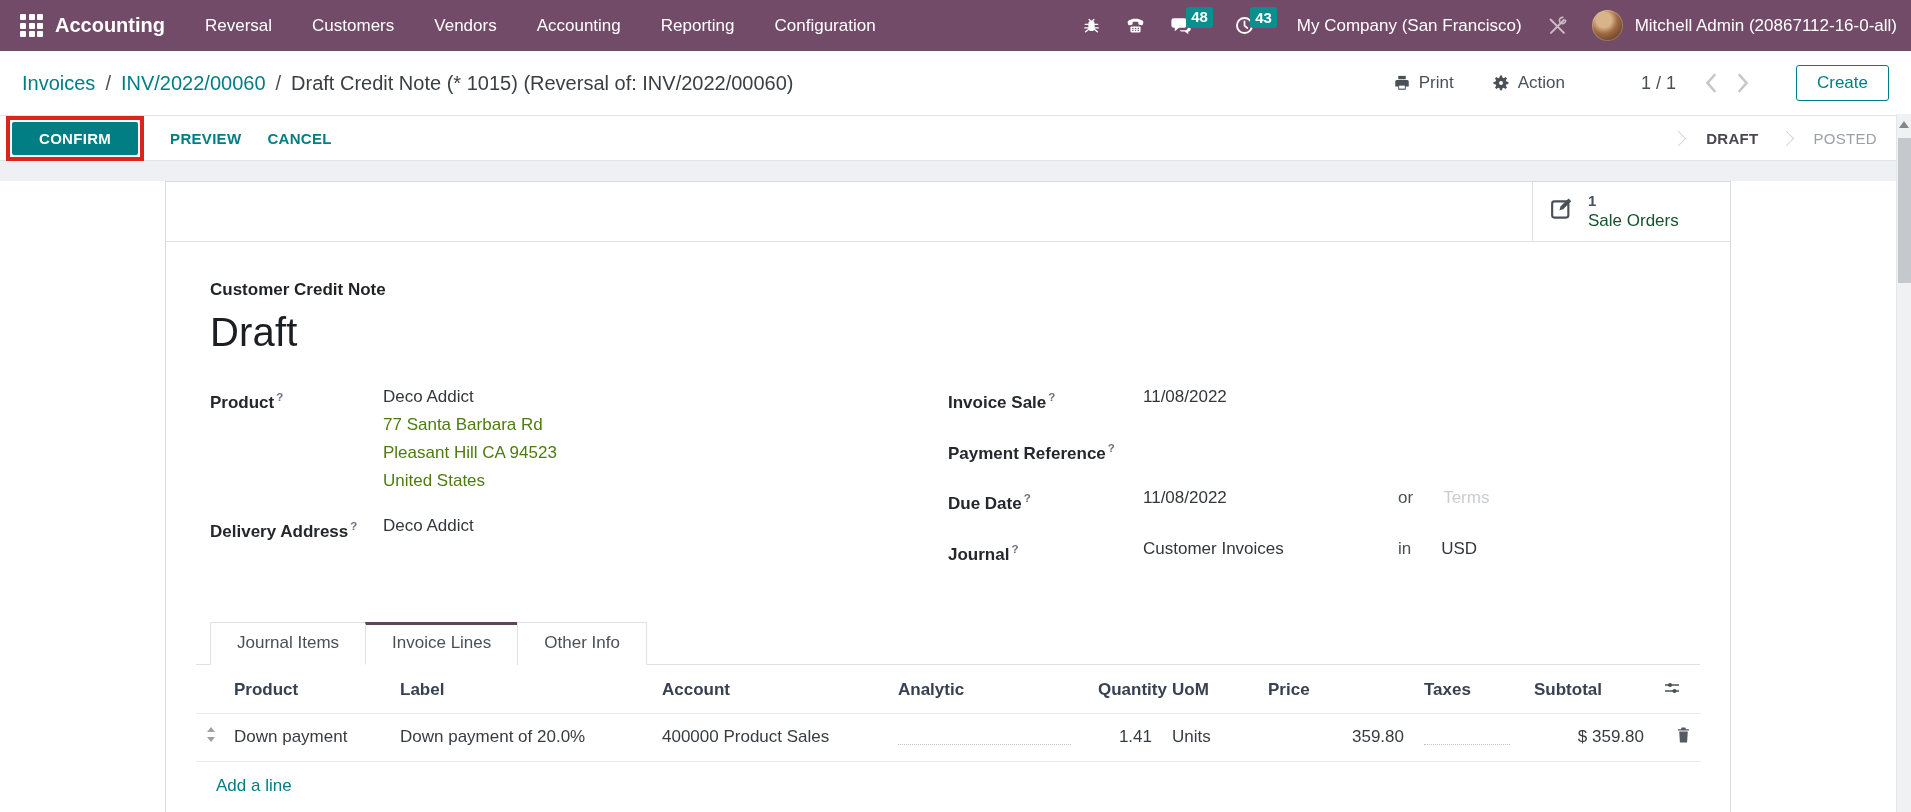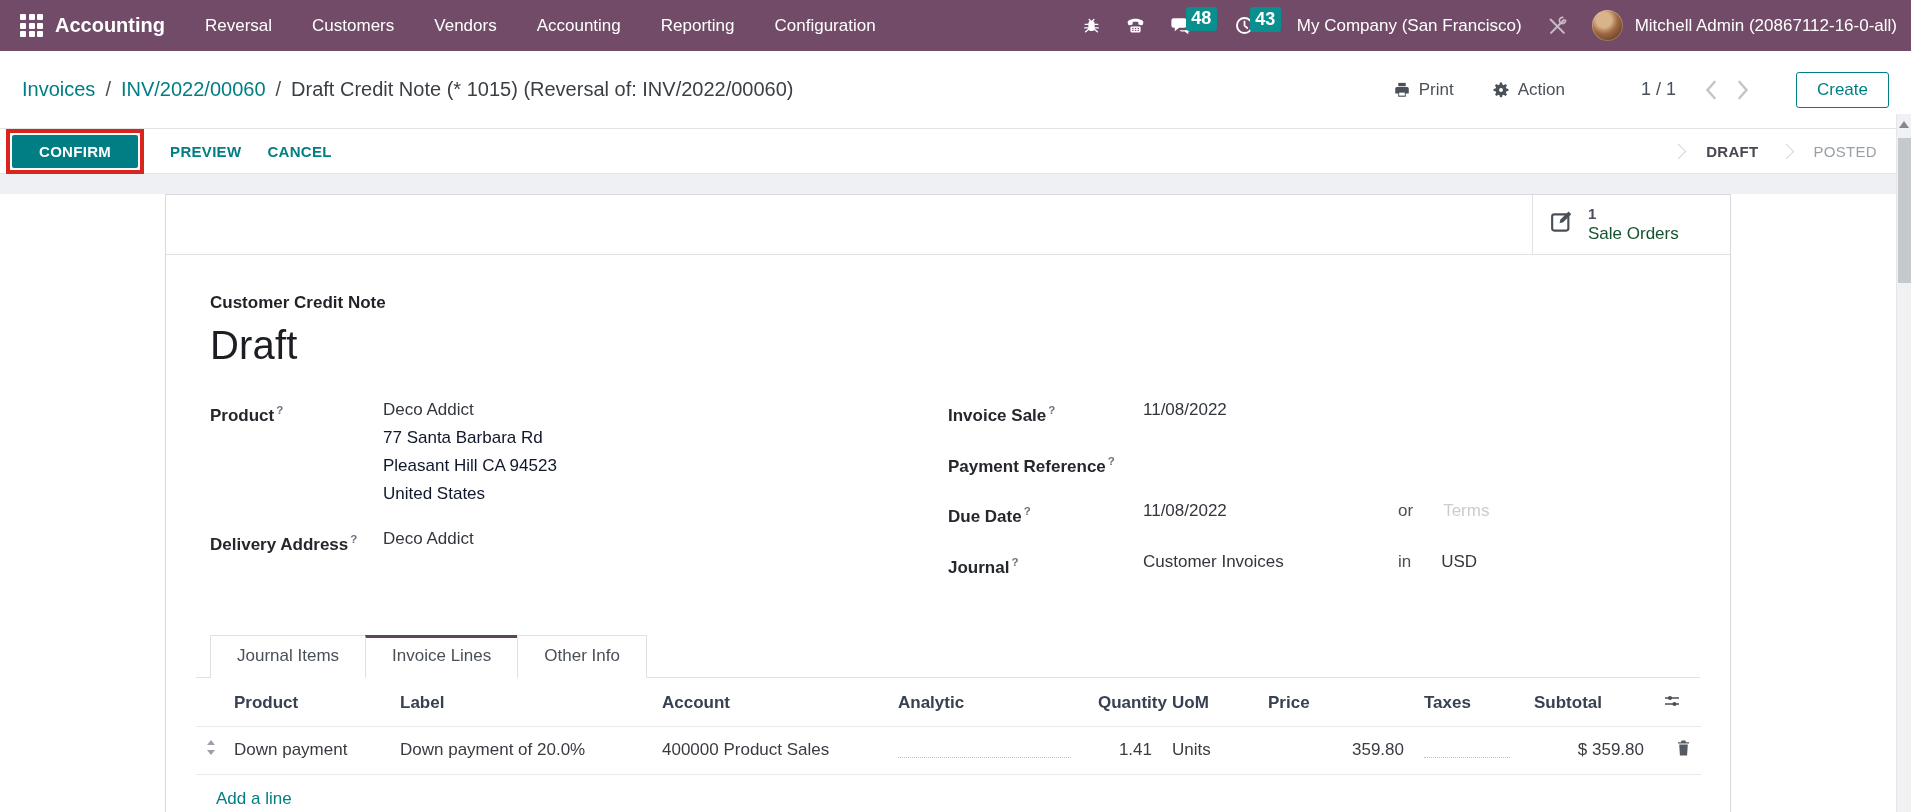--- a/index.html
+++ b/index.html
@@ -10,28 +10,28 @@
   .navbar { height:51px; background:#714B67; display:flex; align-items:center; padding:0 14px; color:#fff; }
   .apps-grid { display:grid; grid-template-columns:repeat(3,6px); grid-template-rows:repeat(3,6px); gap:2.5px; margin:0 12px 0 6px; cursor:pointer; }
   .apps-grid i { background:#fff; border-radius:1px; }
   .brand { font-size:20px; font-weight:700; margin-right:40px; white-space:nowrap; }
   .menu { display:flex; gap:40px; font-size:17px; }
   .menu-item { cursor:pointer; white-space:nowrap; }
   .nav-right { margin-left:auto; display:flex; align-items:center; gap:24px; font-size:17px; }
   .nav-icon { position:relative; display:inline-flex; align-items:center; cursor:pointer; }
   .nav-icon svg { display:block; }
   .with-badge { margin-right:18px; }
-  .badge { position:absolute; top:-8px; left:16px; background:#0A8F8F; color:#fff; font-size:18px; font-weight:700; padding:1.5px 5.5px; border-radius:3px; line-height:1.2; }
+  .badge { position:absolute; top:-8px; left:16px; background:#0A8F8F; color:#fff; font-size:15px; font-weight:700; padding:1.5px 5.5px; border-radius:3px; line-height:1.2; }
   .company, .user { white-space:nowrap; cursor:pointer; }
   .avatar { width:31px; height:31px; border-radius:50%; flex:0 0 auto; margin-right:-12px; cursor:pointer;
             background:radial-gradient(circle at 38% 32%, #d9b48a 0 26%, #a06a43 48%, #6b4228 78%, #4d2f1e 100%);
             box-shadow:inset 0 0 0 1px rgba(255,255,255,.25); }
 
   
-  .control-panel { height:78px; display:flex; align-items:center; padding:0 22px; background:#fff; border-bottom:1px solid #e2e5e8; }
+  .control-panel { height:65px; display:flex; align-items:center; padding:0 22px; background:#fff; border-bottom:1px solid #e2e5e8; }
   .breadcrumb { font-size:20px; display:flex; align-items:center; gap:10px; white-space:nowrap; }
   .bc-link { color:#017E84; cursor:pointer; text-decoration:none; }
   .bc-sep { color:#4b5057; }
   .bc-current { color:#3a3f44; }
   .cp-right { margin-left:auto; display:flex; align-items:center; font-size:17px; color:#495057; }
   .cp-action { display:inline-flex; align-items:center; gap:8px; cursor:pointer; margin-left:38px;justify-content:center; }
   .cp-action svg { display:block; }
   .pager { margin-left:76px; font-size:18px; color:#495057; }
   .pg-chevrons { display:inline-flex; gap:20px; margin-left:28px; }
   .pg-chev { cursor:pointer; display:inline-flex; }
@@ -66,21 +66,21 @@
   .doc-name { font-size:40px; font-weight:500; color:#1b1e22; margin:10px 0 0; letter-spacing:.2px; }
 
   .fields { display:flex; margin-top:28px; }
   .fcol { width:50%; }
   .frow { display:flex; line-height:28px; font-size:17px; margin-bottom:17px; }
   .flabel { font-weight:600; color:#24272c; flex:0 0 auto; }
   .flabel sup { font-size:11.5px; color:#6b7280; font-weight:600; margin-left:2px; }
   .lab-l { width:173px; }
   .lab-r { width:195px; }
   .fvalue { color:#33373d; }
-  .addr-line { color:#0f172a; }
+  .addr-line { color:#4d7c0f; }
   .val-fixed { width:255px; color:#33373d; flex:0 0 auto; }
   .sep-word { color:#495057; margin-right:30px; }
   .placeholder { color:#c9cdd1; }
   .delivery-row { margin-top:16px; }
 
   
   .notebook { margin:36px -14px 0; }
   .tabs { display:flex; border-bottom:1px solid #dee2e6; padding-left:14px; }
   .tab { font-size:17px; color:#495057; padding:10px 26px 11px; background:#fff; border:1px solid #dee2e6; border-bottom:none; margin-bottom:-1px; cursor:pointer; }
   .tab + .tab { margin-left:-1px; }

